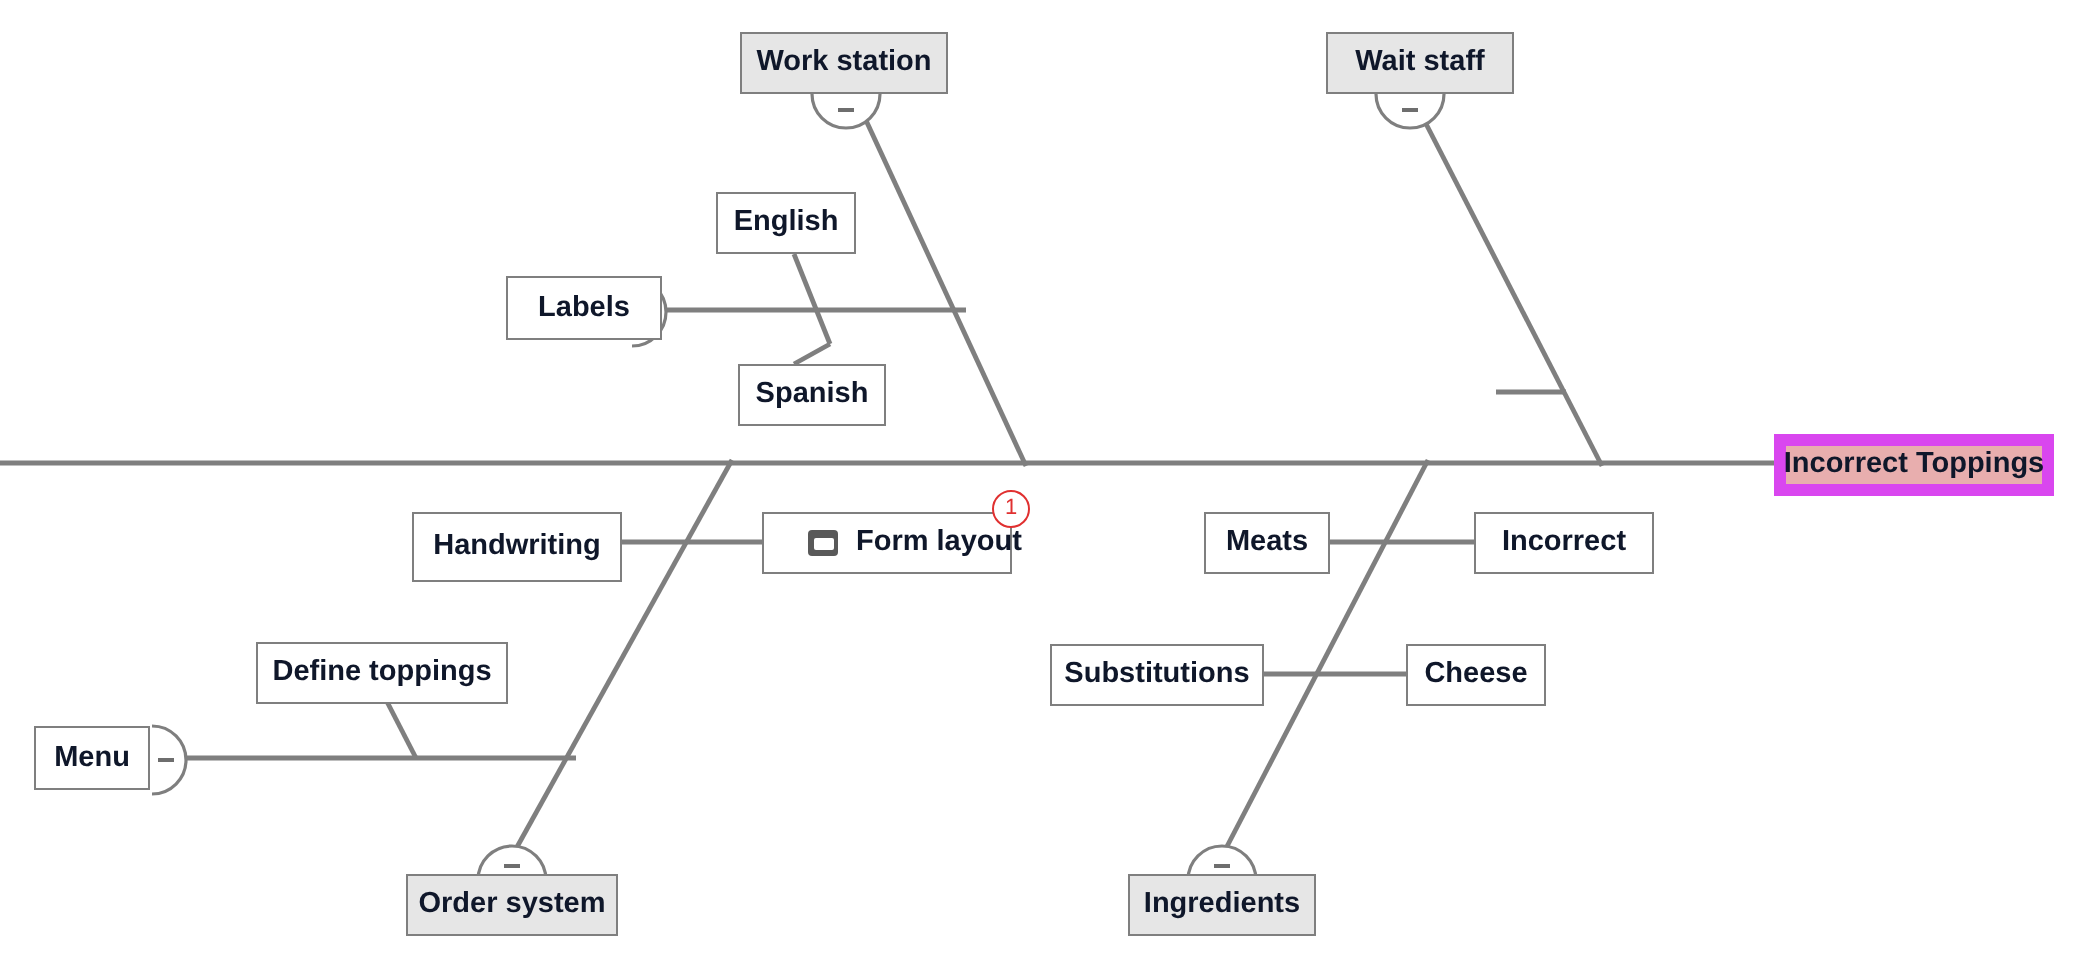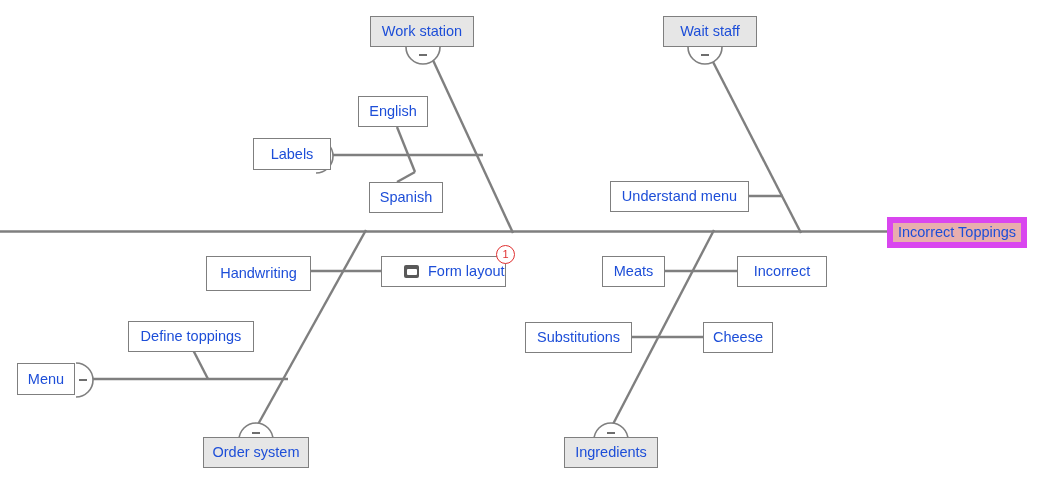--- a/index.html
+++ b/index.html
@@ -26,25 +26,26 @@
 
   
   .node {
     position: absolute;
     box-sizing: border-box;
     display: flex;
     align-items: center;
     justify-content: center;
     border: 1px solid #7f7f7f;
     font-size: 14.5px;
-    color: #1d4ed8;
+    color: #0f172a;
     line-height: 1;
     white-space: nowrap;
     background: #ffffff;
     z-index: 4;
+    font-weight: bold;
   }
   .node.cat {
     background: #e6e6e6;
     border-color: #7f7f7f;
   }
   .node.head {
     background: #e8aeae;
     border: 6px solid #d946ef;
     z-index: 5;
   }
@@ -199,23 +200,20 @@
   </div>
 
   <div class="node" style="left:358px; top:96px; width:70px; height:31px;">
     <span>English</span>
   </div>
 
   <div class="node" style="left:369px; top:182px; width:74px; height:31px;">
     <span>Spanish</span>
   </div>
 
-  <div class="node" style="left:610px; top:181px; width:139px; height:31px;">
-    <span>Understand menu</span>
-  </div>
 
   <div class="node" style="left:206px; top:256px; width:105px; height:35px;">
     <span>Handwriting</span>
   </div>
 
   <div class="node withicon" style="left:381px; top:256px; width:125px; height:31px;">
     <span class="note-icon"></span>
     <span>Form layout</span>
   </div>
   <div class="badge" style="left:496px; top:245px;">1</div>

